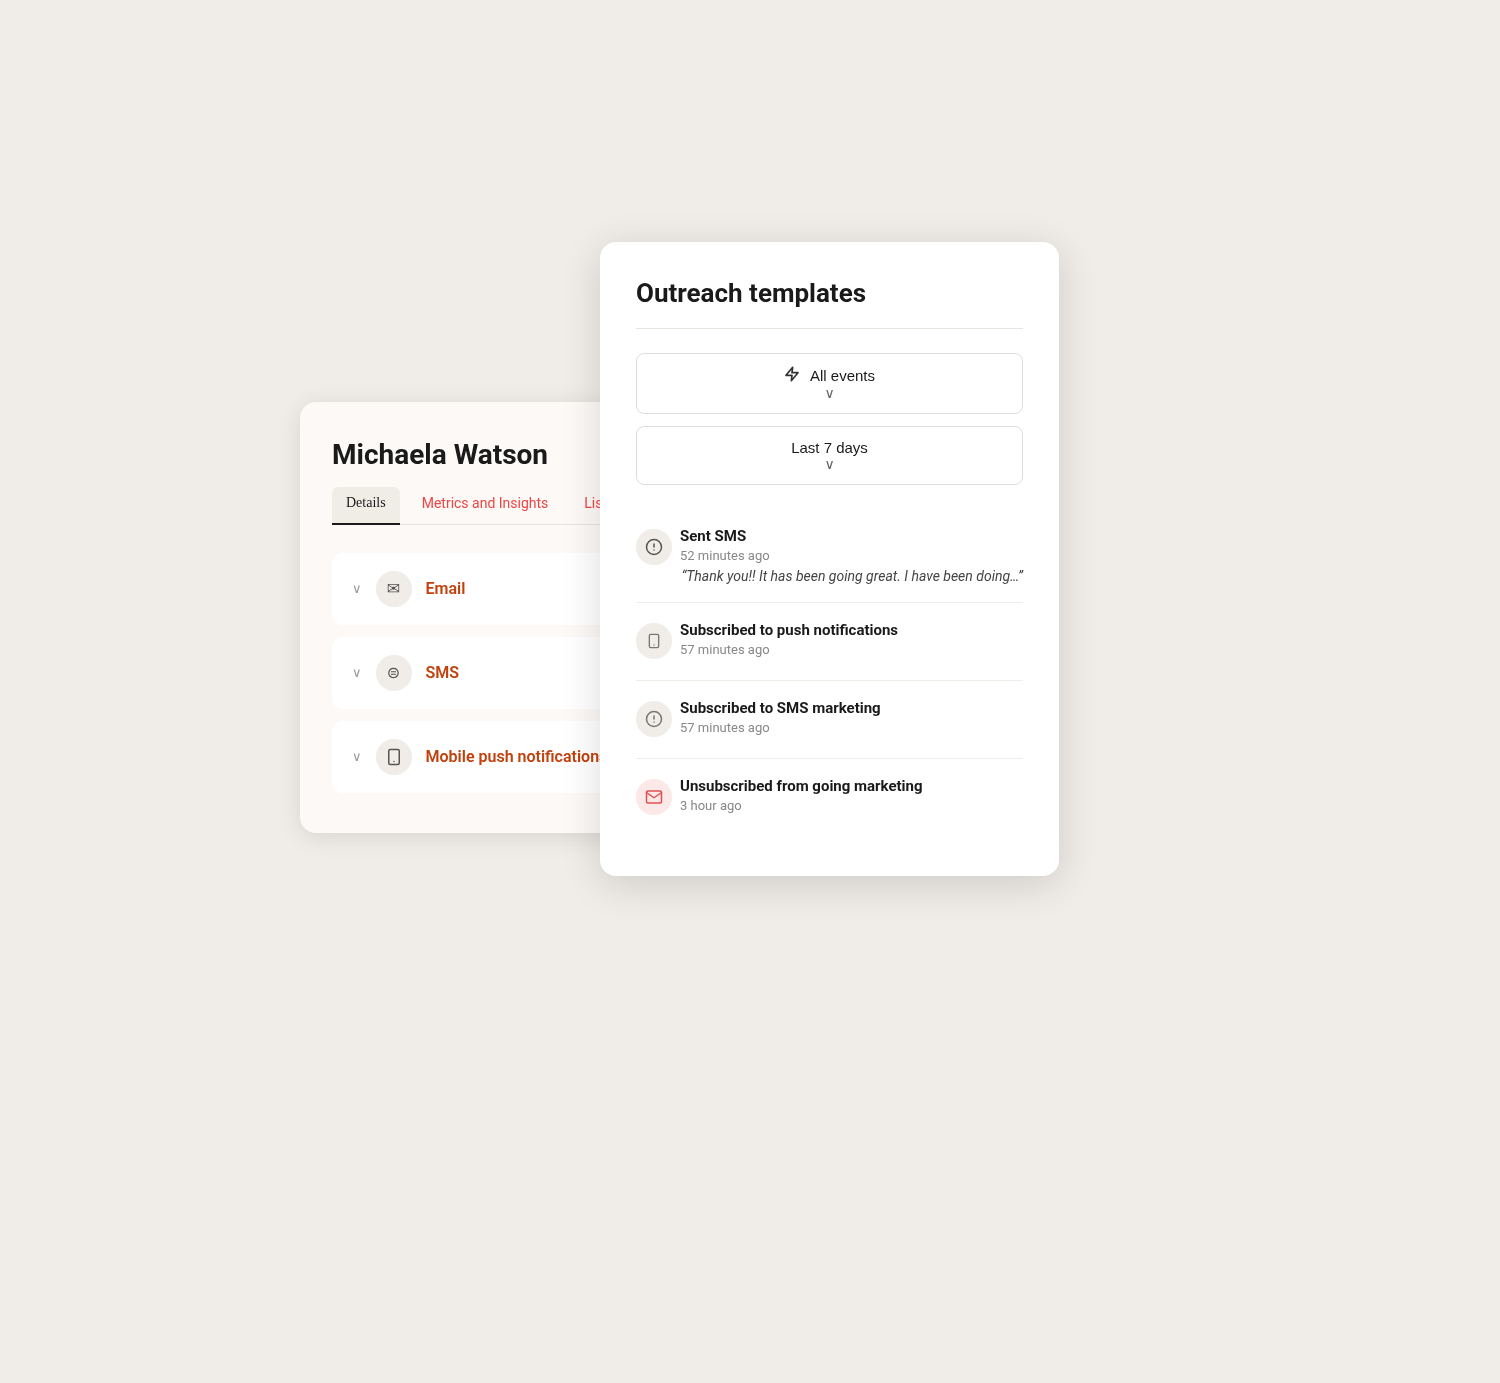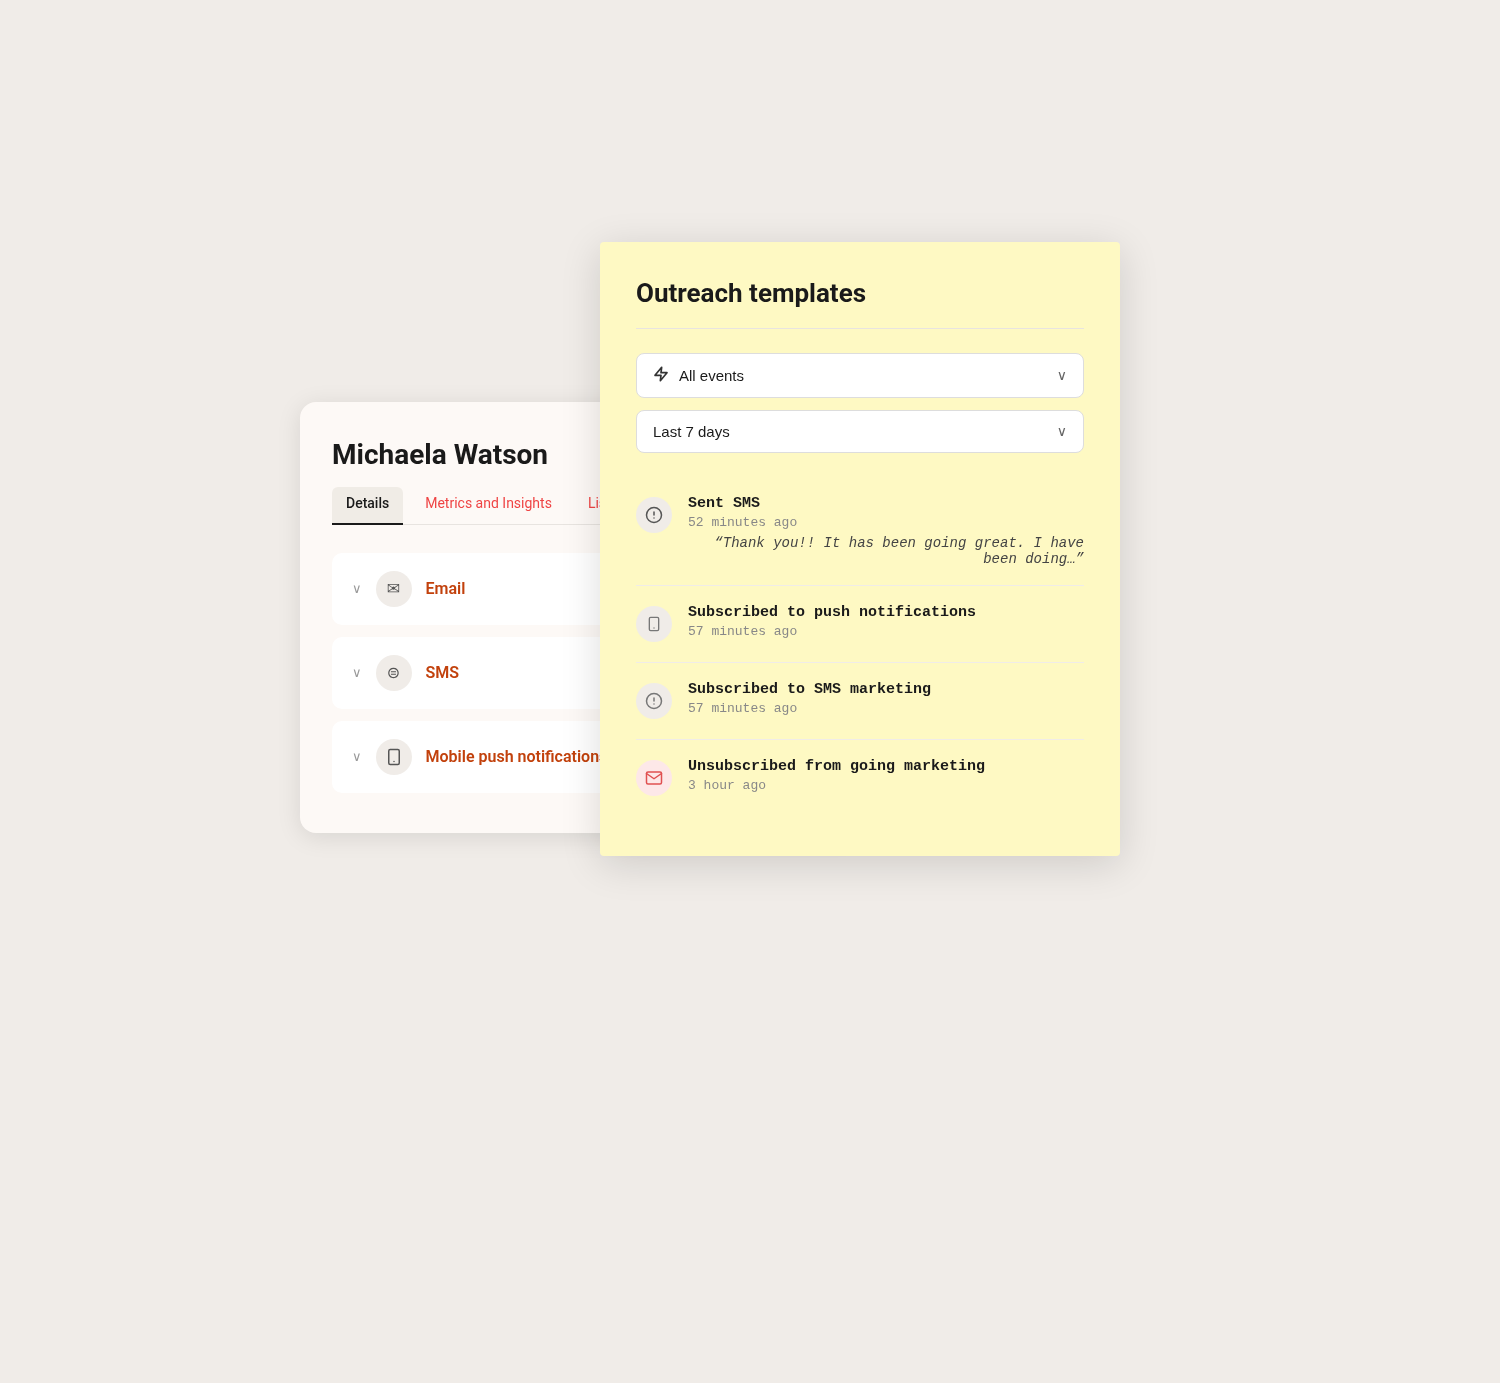--- a/index.html
+++ b/index.html
@@ -57,20 +57,21 @@
       border-bottom: 2px solid transparent;
       margin-bottom: -1px;
     }
 
     .tab-item.active {
       color: #1a1a1a;
       font-weight: 500;
       border-bottom: 2px solid #1a1a1a;
       background: #f0ece6;
       border-radius: 6px 6px 0 0;
+      font-family: Liberation Serif, serif;
     }
 
     .channel-list {
       display: flex;
       flex-direction: column;
       gap: 12px;
       margin-top: 8px;
     }
 
     .channel-item {
@@ -134,23 +135,23 @@
     }
 
     .badge-dot-red { background: #e05050; }
     .badge-dot-gray { background: #888; }
 
     
     .card-front {
       position: absolute;
       top: 0px;
       left: 300px;
-      width: 520px;
-      background: #fef9c3;
-      border-radius: 4px;
+      width: 459px;
+      background: #ffffff;
+      border-radius: 16px;
       box-shadow: 0 8px 40px rgba(0,0,0,0.14);
       padding: 36px 36px 40px 36px;
       z-index: 2;
     }
 
     .card-front-title {
       font-size: 26px;
       font-weight: 700;
       color: #1a1a1a;
       margin-bottom: 24px;
@@ -164,20 +165,21 @@
       border: 1.5px solid #ddd;
       border-radius: 8px;
       padding: 12px 16px;
       display: flex;
       align-items: center;
       justify-content: space-between;
       font-size: 15px;
       color: #1a1a1a;
       cursor: pointer;
       margin-bottom: 12px;
+      flex-direction: column;
     }
 
     .dropdown-btn-left {
       display: flex;
       align-items: center;
       gap: 10px;
     }
 
     .lightning-icon {
       display: inline-block;
@@ -192,25 +194,24 @@
 
     .events-list {
       margin-top: 24px;
       display: flex;
       flex-direction: column;
       gap: 0;
     }
 
     .event-item {
       display: flex;
-      gap: 16px;
+      gap: 8px;
       padding: 18px 0;
       border-bottom: 1px solid #f0ece8;
       position: relative;
-      font-family: Liberation Mono, monospace;
     }
 
     .event-item:last-child {
       border-bottom: none;
     }
 
     .event-icon-wrap {
       width: 36px;
       height: 36px;
       border-radius: 50%;

